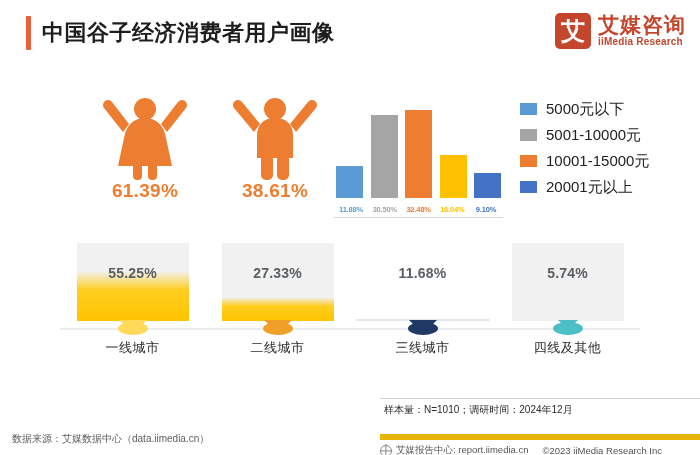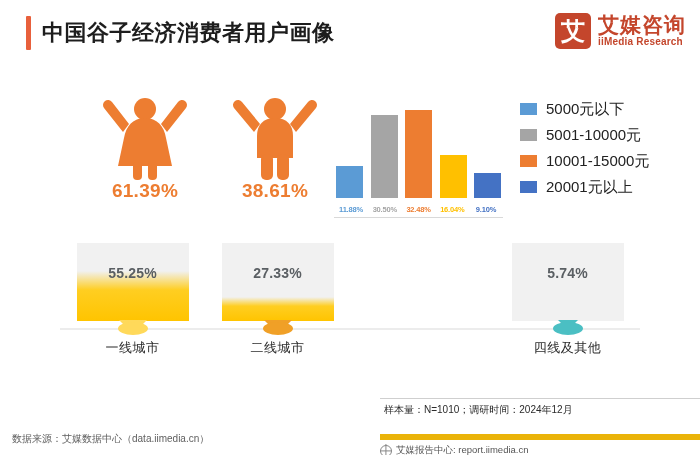--- a/index.html
+++ b/index.html
@@ -367,31 +367,39 @@
   <div class="city-item" style="left:145px">
     <div class="city-box">
       <div class="city-fill" style="height: 31.4295%;"></div>
     </div>
     <div class="city-pct">27.33%</div>
     <div class="city-drip" style="border-top: 14px solid rgb(240, 160, 39);"></div>
     <div class="city-drop" style="background: rgb(240, 160, 39);"></div>
     <div class="city-name">二线城市</div>
   </div>
 
+  <div class="city-item" style="left:290px">
+    <div class="city-topline"></div>
+    <div class="city-pct">11.68%</div>
+    <div class="city-drip" style="border-top: 14px solid rgb(31, 56, 100);"></div>
+    <div class="city-drop" style="background: rgb(31, 56, 100);"></div>
+    <div class="city-name">三线城市</div>
+  </div>
 
   <div class="city-item" style="left:435px">
     <div class="city-box"></div>
     <div class="city-pct">5.74%</div>
     <div class="city-drip small" style="border-top: 10px solid rgb(75, 191, 195); border-left-width: 10px; border-right-width: 10px;"></div>
     <div class="city-drop" style="background: rgb(75, 191, 195);"></div>
     <div class="city-name">四线及其他</div>
   </div>
 </div>
 
 <div class="footer-divider"></div>
 <div class="footer-source">数据来源：艾媒数据中心（data.iimedia.cn）</div>
 <div class="footer-sample">
   <div>样本量：N=1010；调研时间：2024年12月</div>
 </div>
 <div class="footer-bar">
   <span class="globe-icon"></span>
   <span>艾媒报告中心: report.iimedia.cn</span>
+  <span class="footer-copy">©2023  iiMedia Research Inc</span>
 </div>
 
 </body></html>

